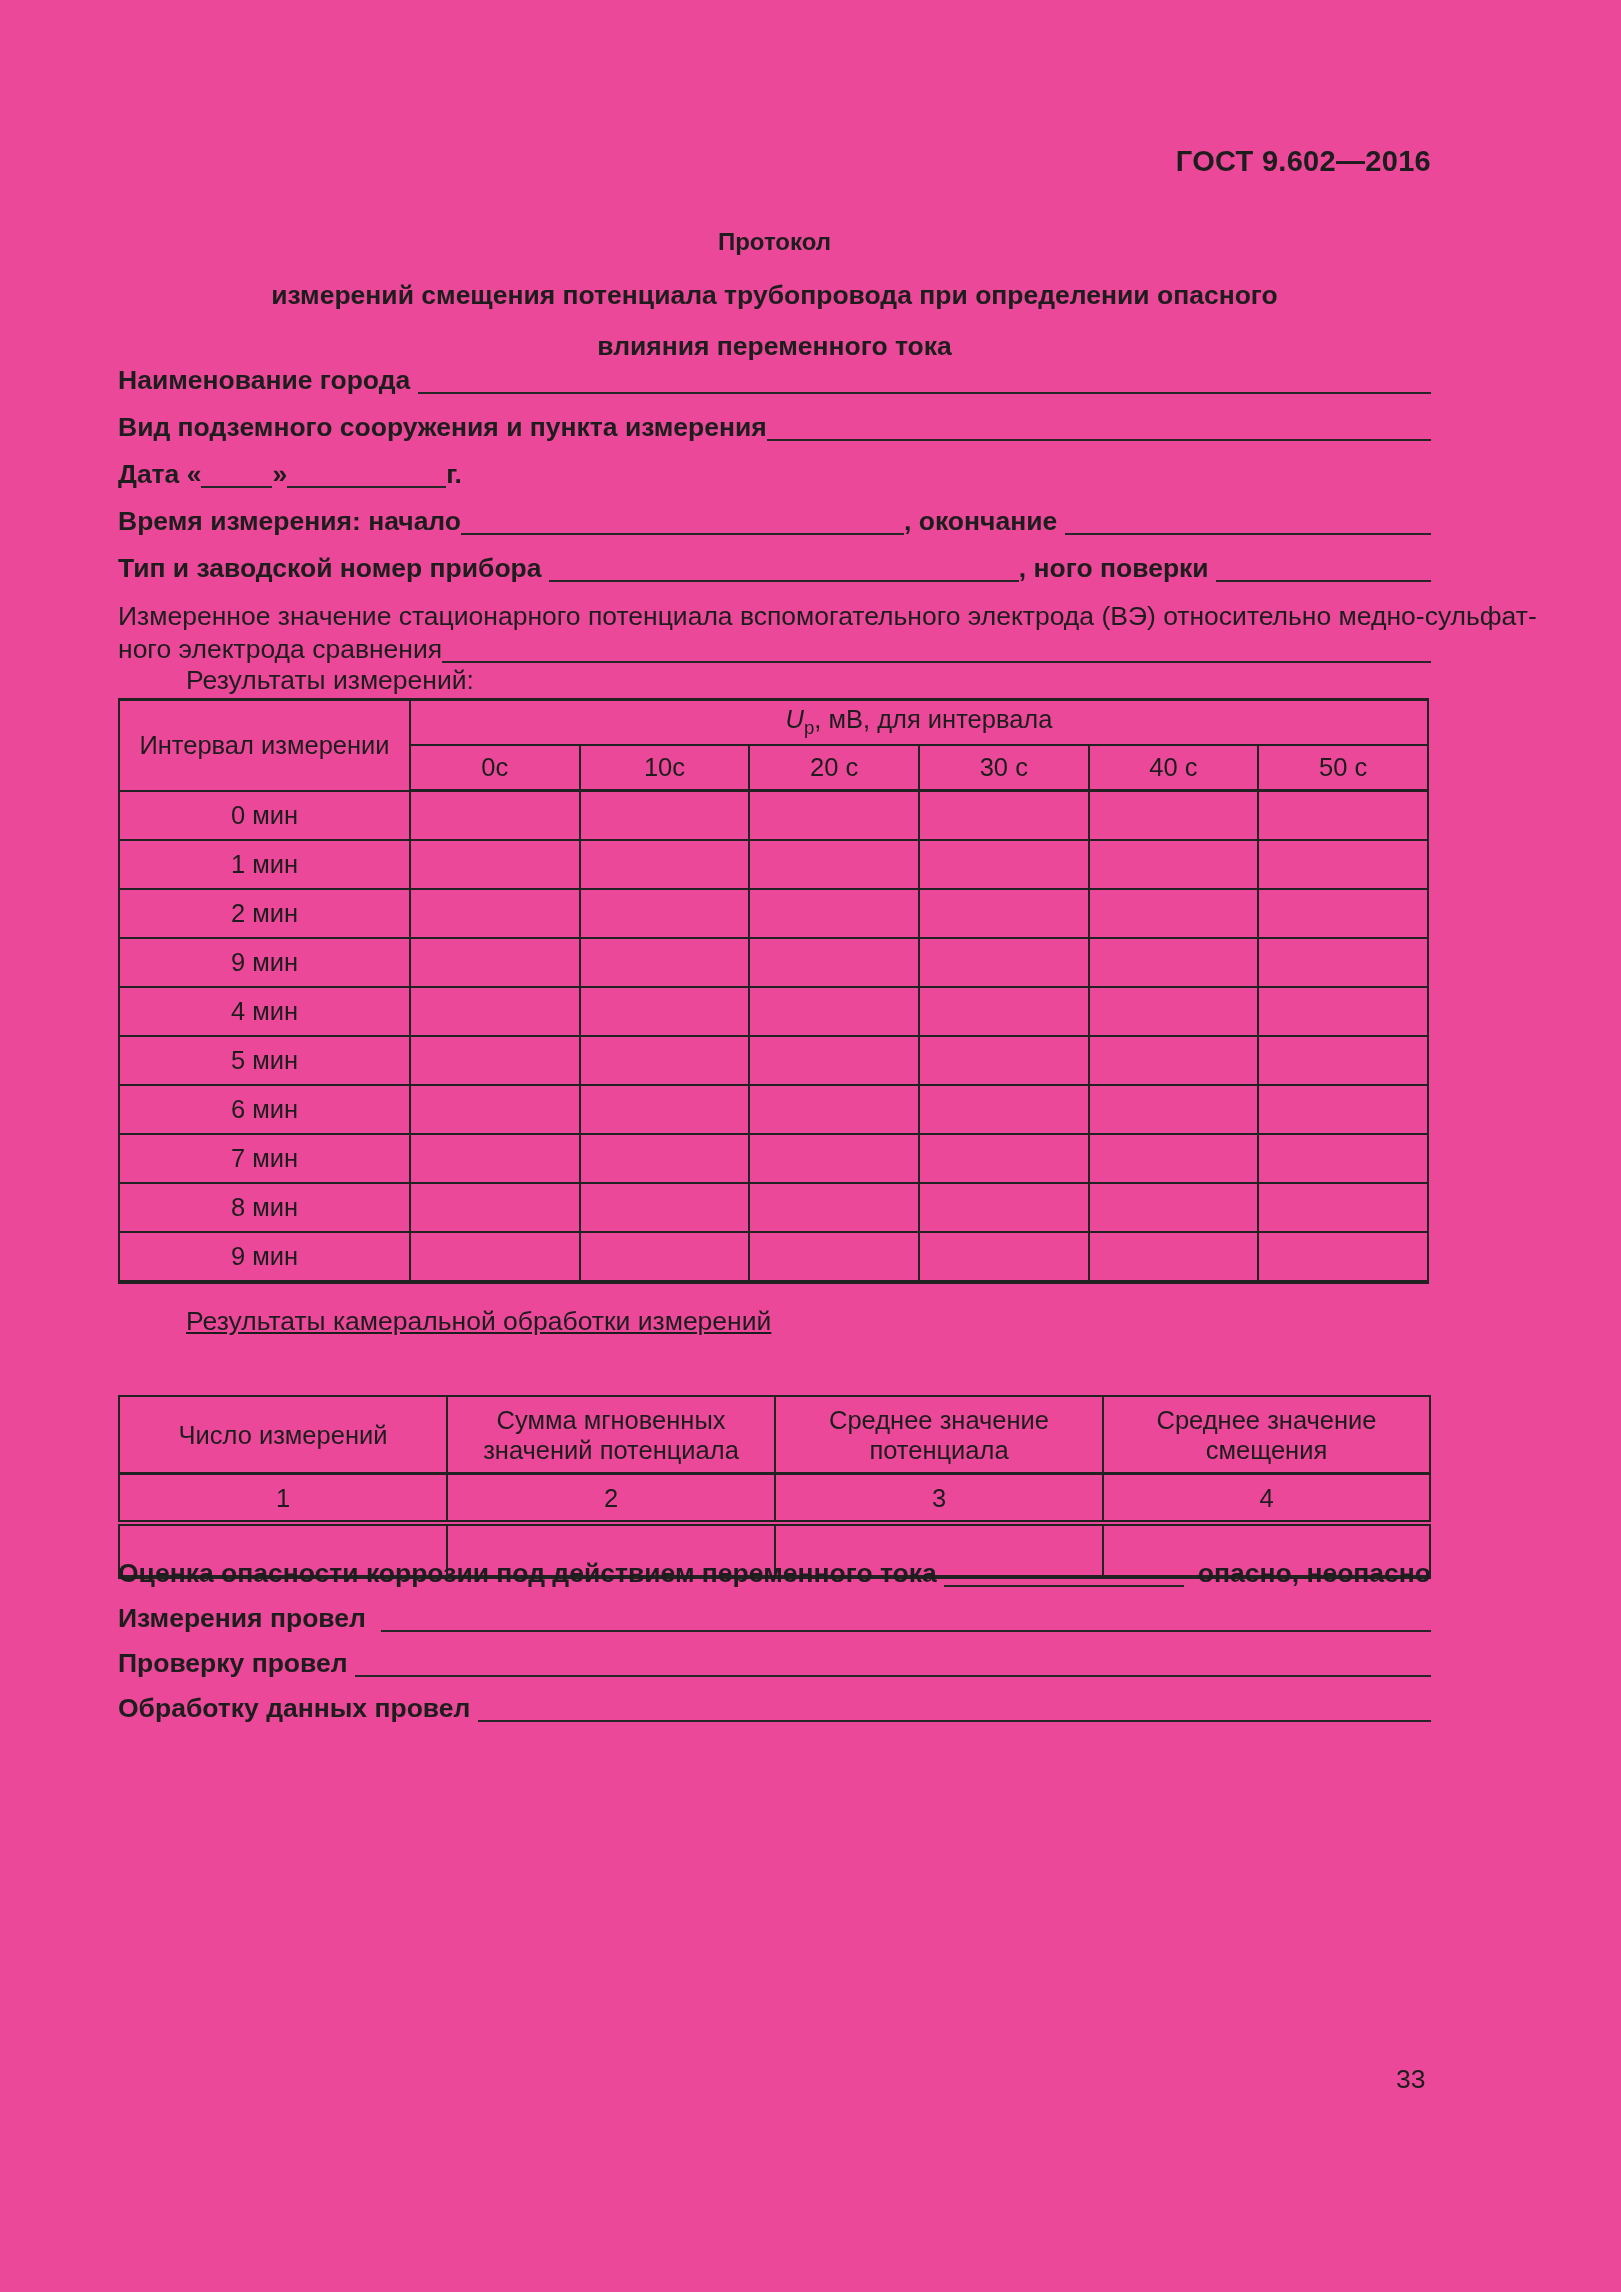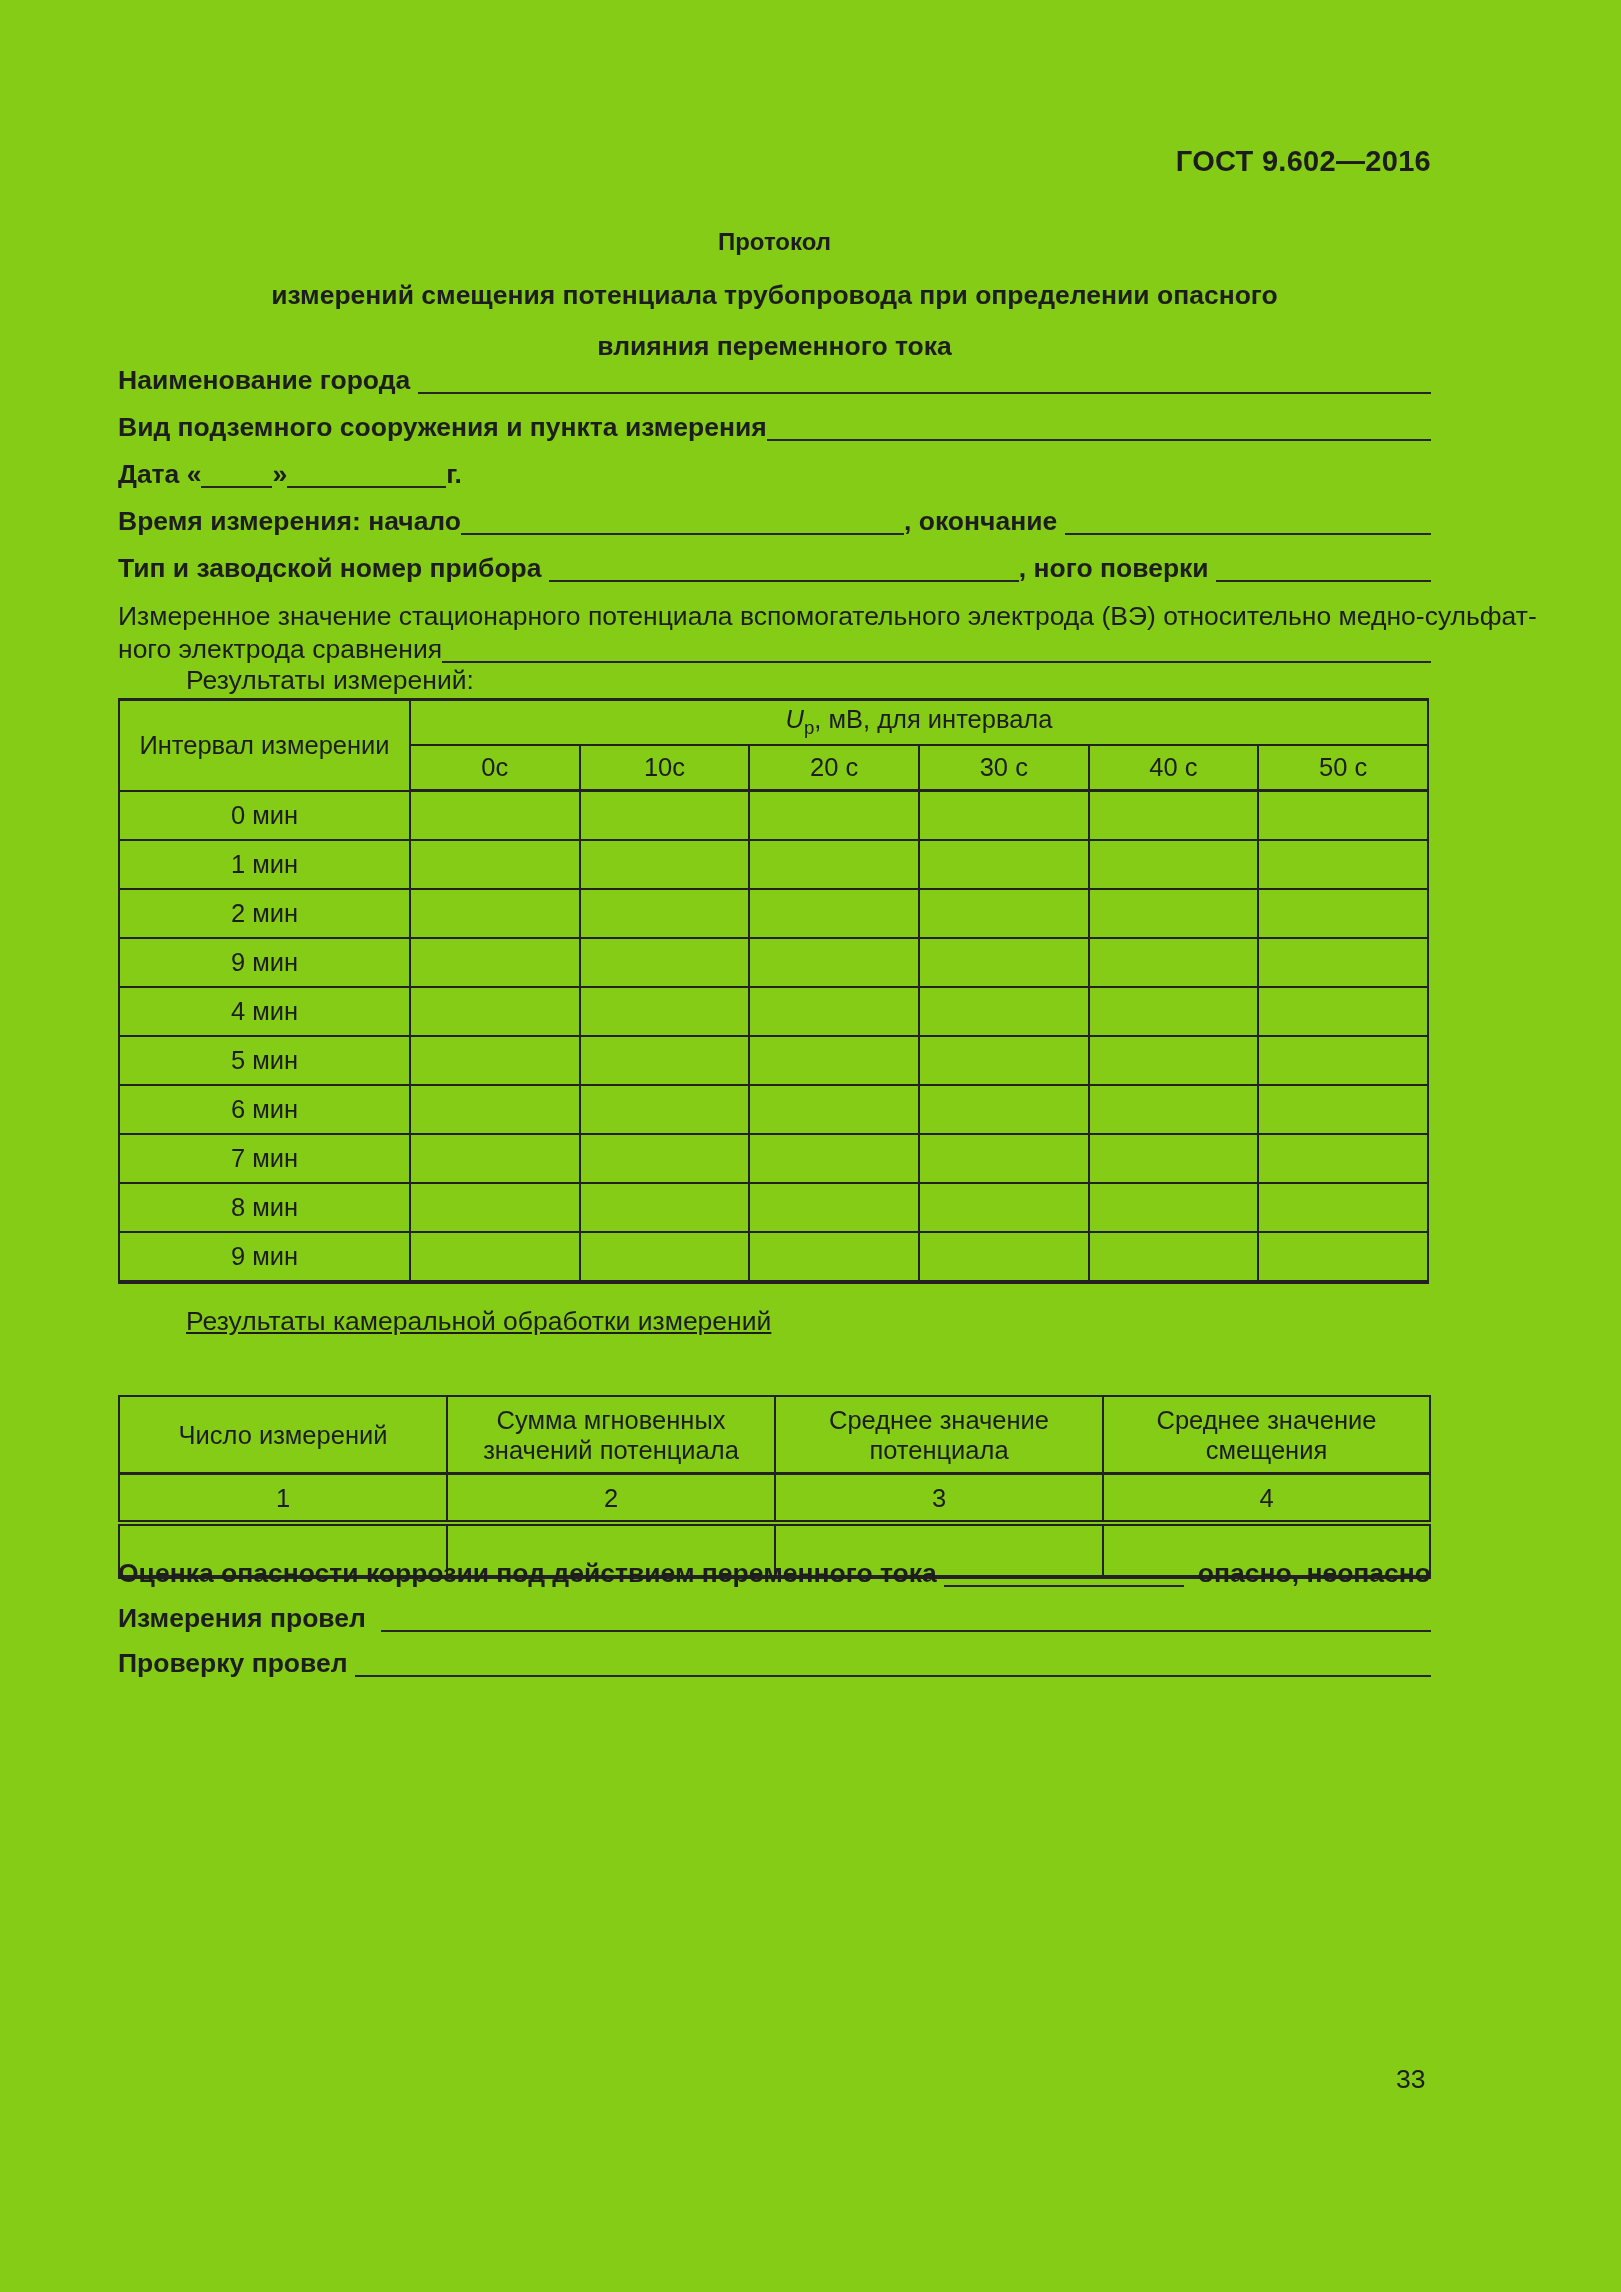--- a/index.html
+++ b/index.html
@@ -1,19 +1,19 @@
 <!DOCTYPE html>
 <html><head>
 <meta charset="utf-8">
 <style>
   html,body{margin:0;padding:0;background:#ffffff;}
   .page{
     position:relative;
     width:1621px;height:2293px;
-    background:#84cc16;
+    background:#ec4899;
     font-family:"Liberation Sans", sans-serif;
     color:#1d1d1d;
     overflow:hidden;
   }
   .abs{position:absolute;}
   .doc-code{top:145px;right:190px;font-size:29px;font-weight:bold;letter-spacing:0.3px;}
   .title-block{top:223px;left:118px;width:1313px;text-align:center;}
   .title-main{font-size:24px;font-weight:bold;line-height:37px;}
   .title-sub{font-size:26.5px;font-weight:bold;line-height:32px;margin-top:19px;}
   .fields{top:365px;left:118px;width:1313px;font-size:26.5px;}
@@ -254,18 +254,22 @@
       <span class="suffix">опасно, неопасно</span>
     </div>
     <div class="frow">
       <span class="lbl">Измерения провел  </span>
       <span class="fill"></span>
     </div>
     <div class="frow">
       <span class="lbl">Проверку провел </span>
       <span class="fill"></span>
     </div>
+    <div class="frow">
+      <span class="lbl">Обработку данных провел </span>
+      <span class="fill"></span>
+    </div>
   </div>
 
   <div class="abs page-num">33</div>
 
 </div>
 
 
 </body></html>

